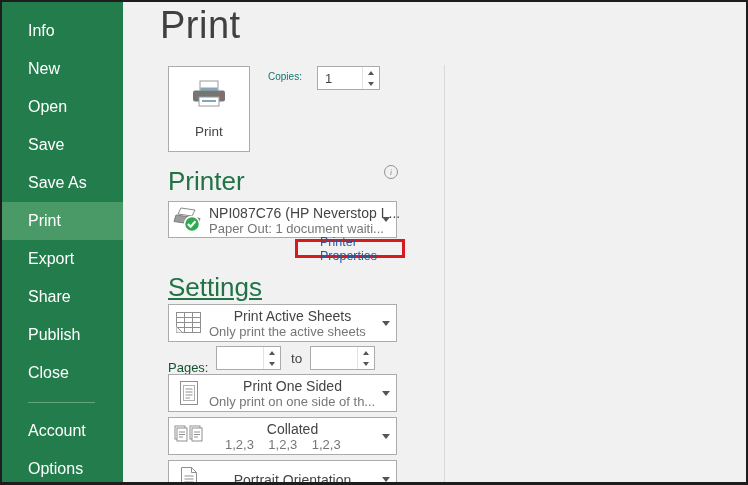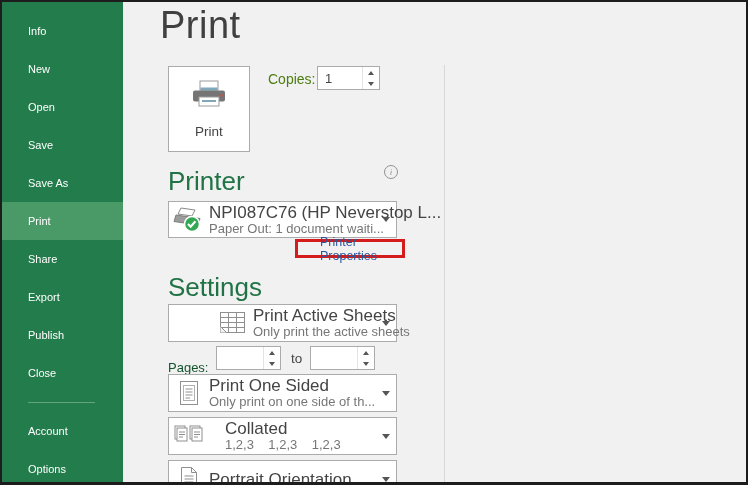--- a/index.html
+++ b/index.html
@@ -8,59 +8,59 @@
 
   
   .edge { position:absolute; background:#1d1d1d; z-index:50; }
   .edge.top { left:0; top:0; right:0; height:2px; }
   .edge.bottom { left:0; bottom:0; right:0; height:3px; }
   .edge.left { left:0; top:0; bottom:0; width:2px; }
   .edge.right { right:0; top:0; bottom:0; width:2px; }
 
   
   .sidebar { position:absolute; left:0; top:0; bottom:0; width:123px; background:#237c4b; padding-top:12px; z-index:10; }
-  .side-item { height:38px; line-height:38px; padding-left:28px; color:#fff; font-size:11px; cursor:pointer; }
+  .side-item { height:38px; line-height:38px; padding-left:28px; color:#fff; font-size:16px; cursor:pointer; }
   .side-item.active { background:#4a9a68; }
   .side-divider { height:1px; background:#62a480; margin:10px 28px 9px 28px; }
 
   
   .main { position:absolute; left:123px; top:0; right:0; bottom:0; }
   .page-title { position:absolute; left:37px; top:4px; font-size:38px; font-weight:300; letter-spacing:.5px; color:#404040; }
 
   .print-btn { position:absolute; left:45px; top:66px; width:82px; height:86px; background:#fff; border:1px solid #ababab;
     display:flex; flex-direction:column; align-items:center; justify-content:center; gap:8px; cursor:pointer; }
   .print-btn-label { font-size:13.5px; color:#444; }
 
-  .copies-label { position:absolute; left:145px; top:71px; font-size:14px; color:#4d7c0f;text-align:center; }
+  .copies-label { position:absolute; left:145px; top:71px; font-size:10px; color:#0f766e;text-align:center; }
   .spinbox { position:absolute; background:#fff; border:1px solid #ababab; height:24px; display:flex; align-items:stretch; }
   .spinbox .val { flex:1; font-size:13px; color:#444; padding:4px 0 0 7px; }
   .spinner { width:17px; border-left:1px solid #e3e3e3; display:flex; flex-direction:column; }
   .spin-btn { flex:1; display:flex; align-items:center; justify-content:center; cursor:pointer; }
   .tri-up { width:0; height:0; border-left:3.5px solid transparent; border-right:3.5px solid transparent; border-bottom:4.5px solid #555; }
   .tri-down { width:0; height:0; border-left:3.5px solid transparent; border-right:3.5px solid transparent; border-top:4.5px solid #555; }
   .copies-spin { left:194px; top:66px; width:63px; }
 
   .section-heading { position:absolute; font-size:26px; color:#217346; }
   .printer-heading { left:45px; top:166px; }
-  .settings-heading { left:45px; top:272px; }
+  .settings-heading { left:45px; top:272px;text-decoration:underline; }
 
   .info-icon { position:absolute; left:261px; top:165px; width:14px; height:14px; border:1px solid #919191; border-radius:50%;
     color:#919191; font-size:9px; font-style:italic; font-family:"Liberation Serif",serif; display:flex; align-items:center; justify-content:center; cursor:pointer; }
 
   .dropdown { position:absolute; left:45px; width:229px; background:#fff; border:1px solid #ababab;
     display:flex; align-items:center; cursor:pointer; }
   .dd-icon { width:40px; display:flex; align-items:center; justify-content:center; flex:none; }
   .dd-text { flex:1; min-width:0; padding-top:1px; }
-  .dd-title { font-size:17px; color:#444; line-height:16px; white-space:pre; }
+  .dd-title { font-size:14px; color:#444; line-height:16px; white-space:pre;text-align:center; }
   .dd-sub { font-size:13px; color:#767676; line-height:15px; white-space:pre; }
   .dd-arrow-col { width:20px; flex:none; display:flex; justify-content:center; }
   .dd-arrow { width:0; height:0; border-left:4px solid transparent; border-right:4px solid transparent; border-top:5px solid #555; }
 
   .printer-dd { top:201px; height:37px; }
-  .dd-1 { top:304px; height:38px;padding-left:44px; }
+  .dd-1 { top:304px; height:38px; }
   .dd-2 { top:374px; height:38px; }
   .dd-3 { top:417px; height:38px;gap:16px; }
   .dd-4 { top:460px; height:38px; }
 
   .props-annotation { position:absolute; left:172px; top:239px; width:110px; height:19px; border:3px solid #d41c1c;
     display:flex; align-items:center; justify-content:center; background:#f1f1f2;padding-left:22px; }
   .props-link { font-size:12.5px; color:#2b579a; cursor:pointer; }
 
   .pages-label { position:absolute; left:45px; top:360px; font-size:13px; color:#14532d; }
   .pages-from { left:93px; top:346px; width:65px; }
@@ -78,22 +78,22 @@
   <div class="edge left"></div>
   <div class="edge right"></div>
 
   <div class="sidebar">
     <div class="side-item">Info</div>
     <div class="side-item">New</div>
     <div class="side-item">Open</div>
     <div class="side-item">Save</div>
     <div class="side-item">Save As</div>
     <div class="side-item active">Print</div>
+    <div class="side-item">Export</div>
     <div class="side-item">Share</div>
-    <div class="side-item">Export</div>
     <div class="side-item">Publish</div>
     <div class="side-item">Close</div>
     <div class="side-divider"></div>
     <div class="side-item">Account</div>
     <div class="side-item">Options</div>
   </div>
 
   <div class="main">
     <div class="page-title">Print</div>
 

